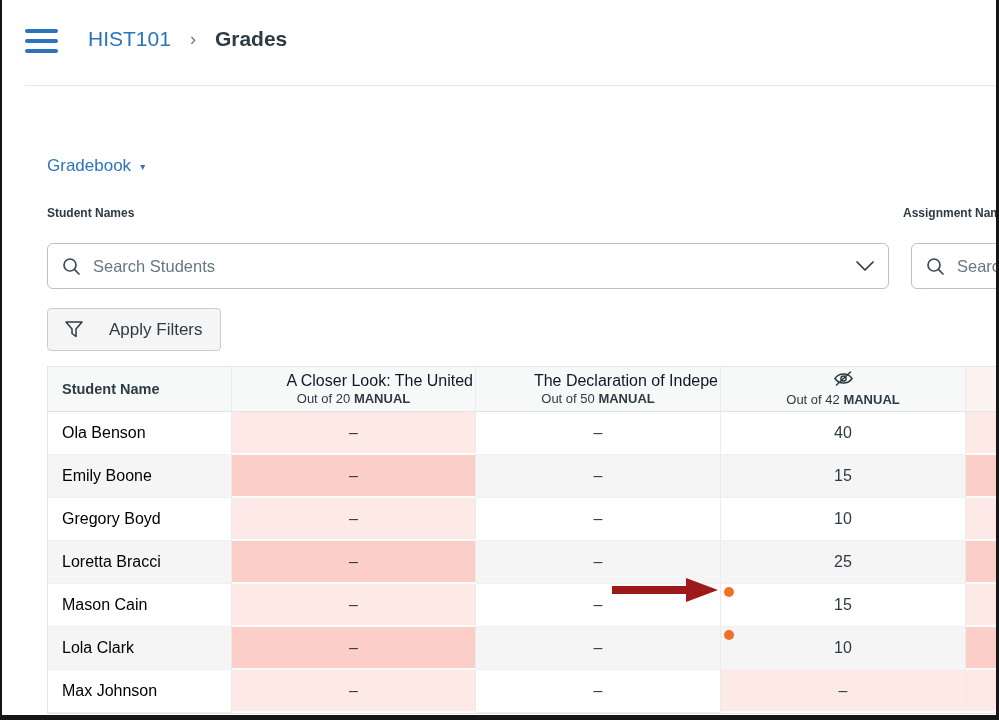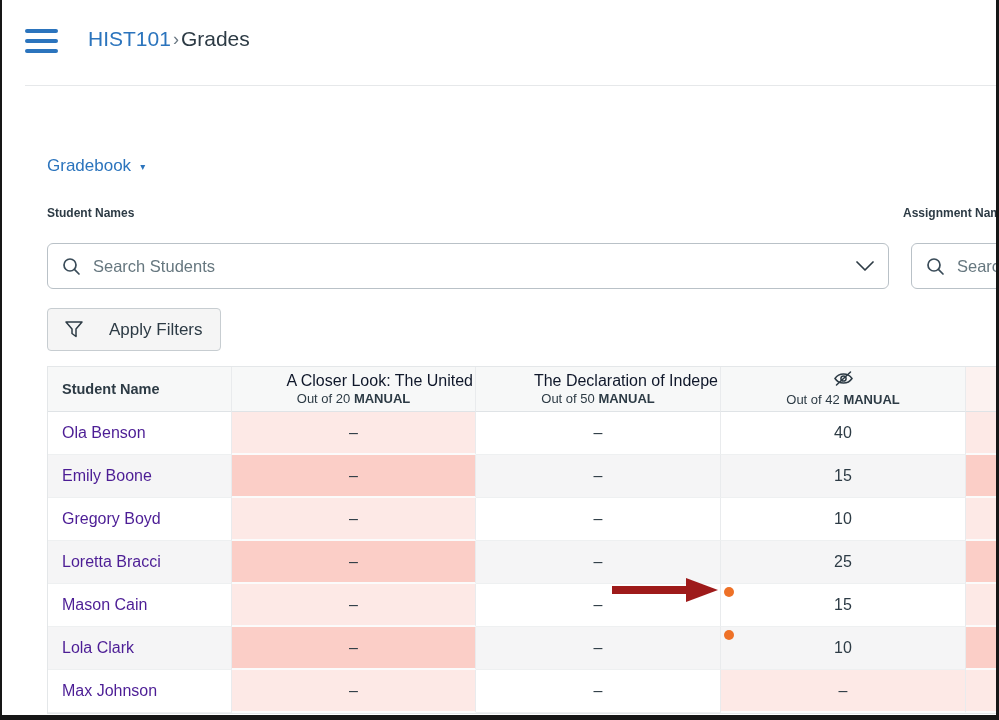--- a/index.html
+++ b/index.html
@@ -3,24 +3,24 @@
 <meta charset="utf-8">
 <style>
   html,body{margin:0;padding:0;width:999px;height:720px;overflow:hidden;
     font-family:"Liberation Sans","DejaVu Sans",sans-serif;background:#fff;color:#2D3B45;}
   .frame{position:absolute;inset:0;border-left:2px solid #161616;border-right:3px solid #161616;
     border-bottom:5px solid #161616;box-sizing:border-box;pointer-events:none;z-index:50;}
   
   .topbar{position:absolute;left:0;top:0;width:100%;height:85px;}
   .hamburger{position:absolute;left:25px;top:29px;width:33px;height:26px;cursor:pointer;}
   .hamburger .bar{height:4px;background:#2B74BD;border-radius:2px;margin-bottom:6px;}
-  .breadcrumb{position:absolute;left:88px;top:27px;font-size:21px;display:flex;align-items:center;gap:2px;}
+  .breadcrumb{position:absolute;left:88px;top:27px;font-size:21px;display:flex;align-items:center;gap:19px;}
   .crumb-link{color:#2B74BD;text-decoration:none;cursor:pointer;}
   .crumb-sep{color:#6A7883;font-size:18px;}
-  .crumb-cur{color:#2D3B45;}
+  .crumb-cur{color:#2D3B45;font-weight:bold;}
   .top-divider{position:absolute;left:25px;right:0;top:85px;height:1px;background:#E6E8EA;}
   
   .gb-menu{position:absolute;left:47px;top:156px;color:#2B74BD;font-size:17px;display:flex;
     align-items:center;gap:9px;cursor:pointer;}
   .gb-caret{font-size:10px;color:#2B74BD;}
   
   .flabel{position:absolute;top:206px;font-weight:bold;font-size:12px;color:#2D3B45;white-space:nowrap;}
   .flabel.students{left:47px;}
   .flabel.assignments{left:903px;}
   
@@ -39,21 +39,21 @@
   
   .gtable{position:absolute;left:47px;top:366px;width:1170px;border:1px solid #E4E7E9;
     box-sizing:border-box;}
   .trow{display:grid;grid-template-columns:184px 244px 245px 245px 245px;height:43px;}
   .trow.hdr{height:45px;background:#F7F8F8;}
   .trow.alt{background:#F5F5F6;}
   .cell{box-sizing:border-box;border-right:1px solid #E9EBED;border-bottom:1px solid #EEF0F1;
     display:flex;align-items:center;justify-content:center;font-size:16px;color:#2D3B45;
     position:relative;}
   .cell.name{justify-content:flex-start;padding-left:14px;}
-  .name-link{color:#4c1d95;cursor:pointer;text-decoration:none;font-size:16px;}
+  .name-link{color:#000000;cursor:pointer;text-decoration:none;font-size:16px;}
   .pink-l{background:#FDE9E6;border-bottom:2px solid #FBFBFB;}
   .pink-d{background:#FBCEC7;border-bottom:2px solid #FBFBFB;}
   .hcell{box-sizing:border-box;border-right:1px solid #E9EBED;border-bottom:1px solid #DFE3E6;
     display:flex;flex-direction:column;align-items:center;justify-content:center;}
   .hcell.name{flex-direction:row;justify-content:flex-start;padding-left:14px;
     font-weight:bold;font-size:14.5px;}
   .h-title{font-size:16px;color:#0f172a;white-space:nowrap;overflow:hidden;width:100%;
     text-align:center;line-height:19px;display:flex;align-items:center;justify-content:center;gap:8px;}
   .h-title.rt{justify-content:flex-end;padding-right:2px;box-sizing:border-box;}
   .h-sub{font-size:13px;color:#2D3B45;line-height:17px;}

